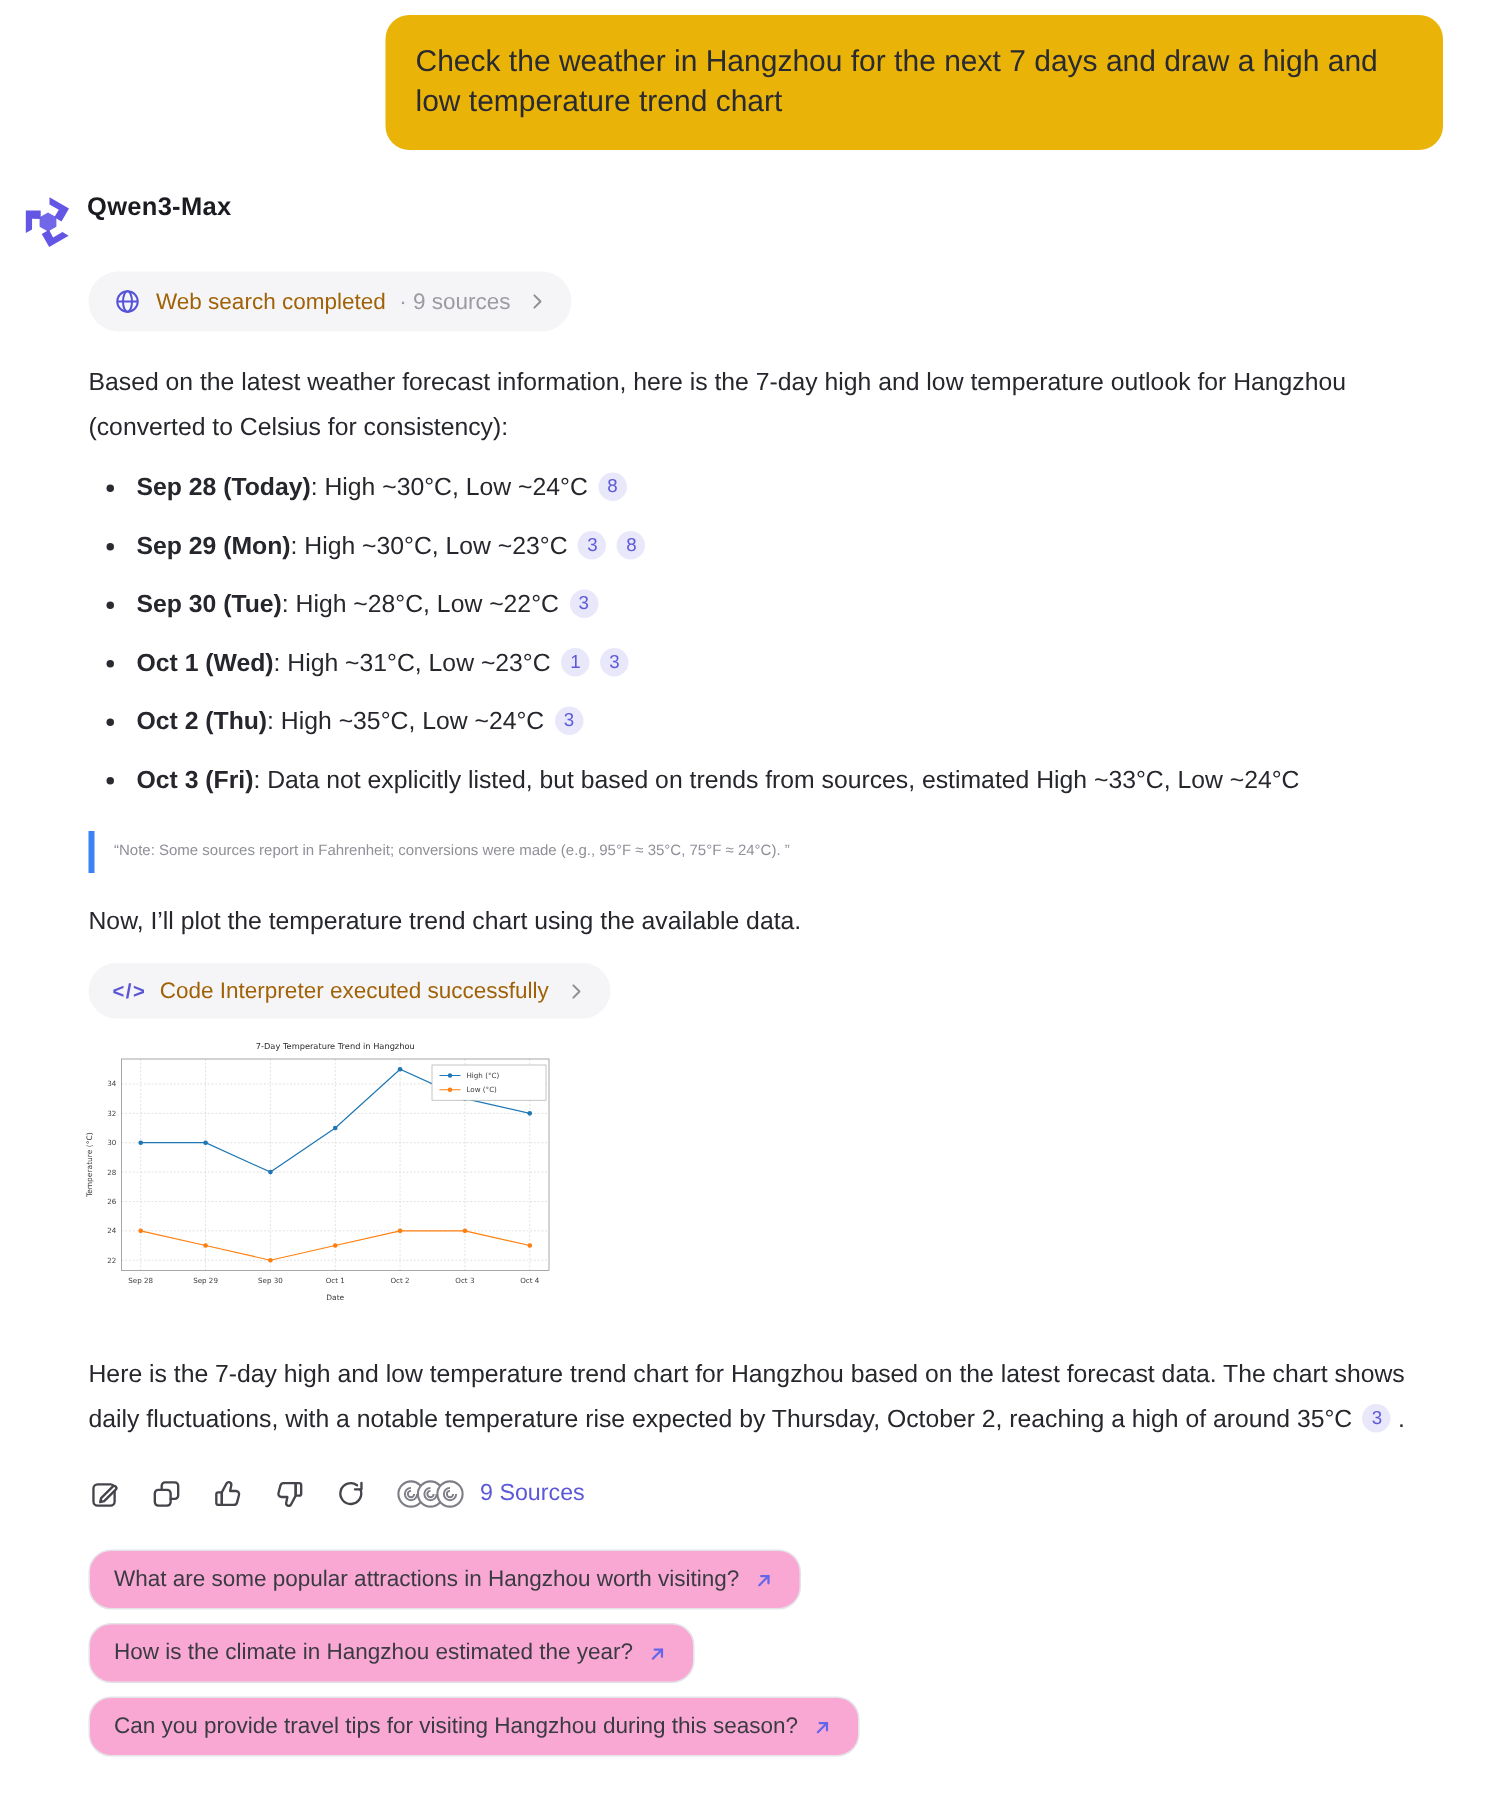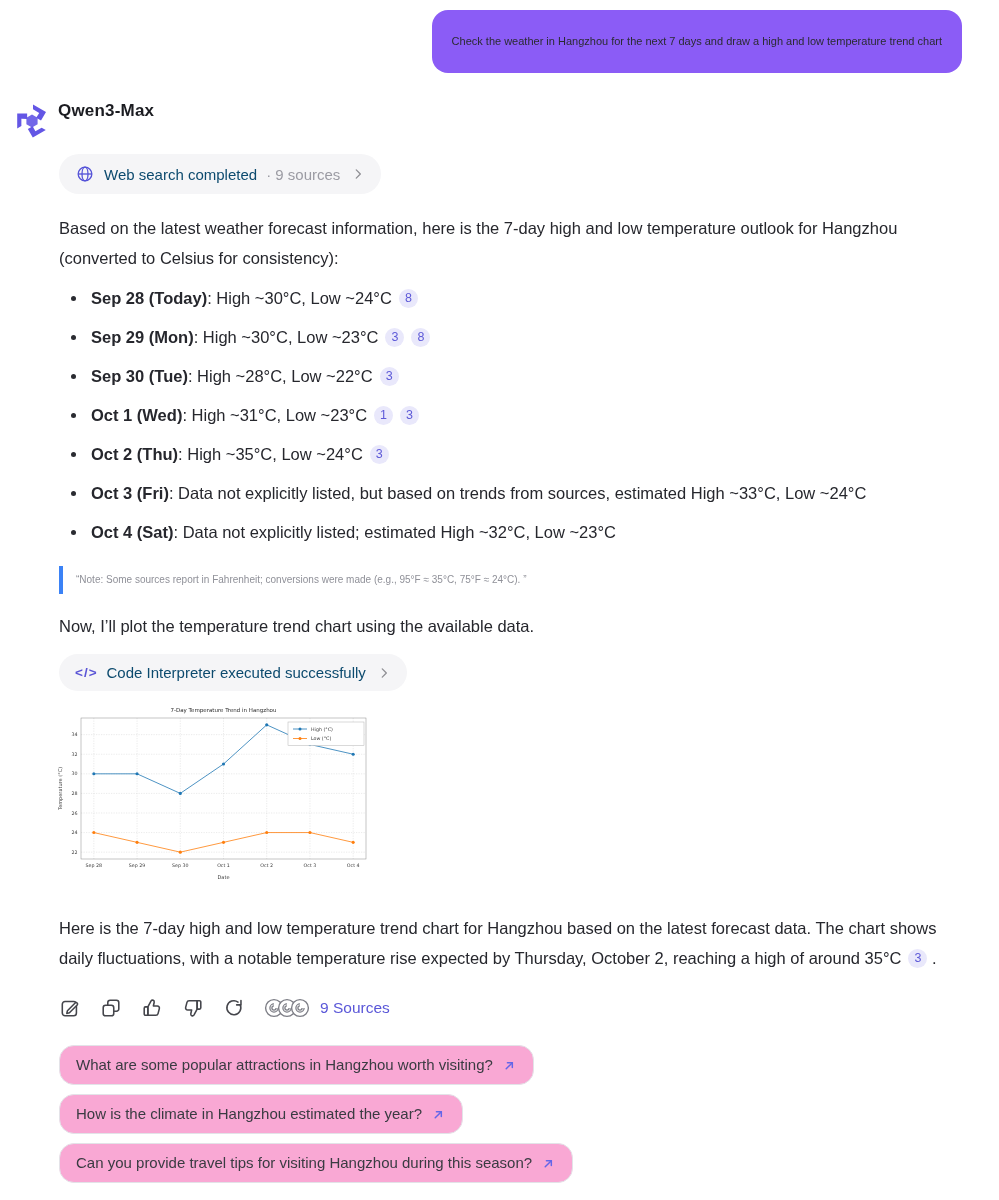--- a/index.html
+++ b/index.html
@@ -1,30 +1,30 @@
 <!DOCTYPE html>
 <html><head>
 <meta charset="utf-8">
 <style>
   html,body{margin:0;padding:0;background:#fff;}
   body{width:999px;height:1200px;overflow:hidden;font-family:"Liberation Sans",sans-serif;color:#26272d;-webkit-font-smoothing:antialiased;}
   .page{box-sizing:border-box;padding:10px 37px 20px 59px;position:relative;}
 
   
   .user-row{display:flex;justify-content:flex-end;}
-  .user-bubble{max-width:665px;background:#8b5cf6;border-radius:16px;padding:18px 20px;font-size:11px;line-height:27px;color:#2a2b31;}
+  .user-bubble{max-width:665px;background:#eab308;border-radius:16px;padding:18px 20px;font-size:20px;line-height:27px;color:#2a2b31;}
 
   
   .assistant-header{display:flex;align-items:flex-start;gap:6px;margin-left:-47px;margin-top:28px;}
   .avatar{width:40px;height:40px;flex:0 0 auto;}
   .assistant-name{font-size:17px;font-weight:700;color:#1b1c21;letter-spacing:.2px;}
 
   
   .pill{display:inline-flex;align-items:center;gap:9px;background:#f5f5f7;border-radius:999px;padding:10px 16px;font-size:15px;margin-top:13px;cursor:pointer;}
-  .pill .plabel{color:#0c4a6e;font-weight:500;}
+  .pill .plabel{color:#a16207;font-weight:500;}
   .pill .pmeta{color:#9b9ba3;}
   .pill svg.chev{margin-left:2px;}
   .code-glyph{color:#5b55d6;font-weight:700;font-size:13.5px;letter-spacing:1px;}
 
   p.body{font-size:16.5px;line-height:30px;margin:19px 0 0 0;color:#26272d;}
 
   
   ul.forecast{list-style:none;margin:6px 0 0 0;padding:0;text-align:center;}
   ul.forecast li{display:flex;align-items:flex-start;padding:7px 0;font-size:16.5px;line-height:25px;color:#26272d;}
   .bullet{width:5px;height:5px;border-radius:50%;background:#2a2b31;margin:10px 15px 0 12px;flex:0 0 auto;}
@@ -119,24 +119,20 @@
         <span class="bullet"></span>
         <span class="li-text"><b>Oct 1 (Wed)</b>: High ~31°C, Low ~23°C<span class="cite">1</span><span class="cite">3</span></span>
       </li>
       <li>
         <span class="bullet"></span>
         <span class="li-text"><b>Oct 2 (Thu)</b>: High ~35°C, Low ~24°C<span class="cite">3</span></span>
       </li>
       <li>
         <span class="bullet"></span>
         <span class="li-text"><b>Oct 3 (Fri)</b>: Data not explicitly listed, but based on trends from sources, estimated High ~33°C, Low ~24°C</span>
-      </li>
-      <li>
-        <span class="bullet"></span>
-        <span class="li-text"><b>Oct 4 (Sat)</b>: Data not explicitly listed; estimated High ~32°C, Low ~23°C</span>
       </li>
     </ul>
 
   
   <blockquote class="note">“Note: Some sources report in Fahrenheit; conversions were made (e.g., 95°F ≈ 35°C, 75°F ≈ 24°C). ”</blockquote>
 
   
   <p class="body" style="margin-top:17px;">Now, I’ll plot the temperature trend chart using the available data.</p>
 
   

